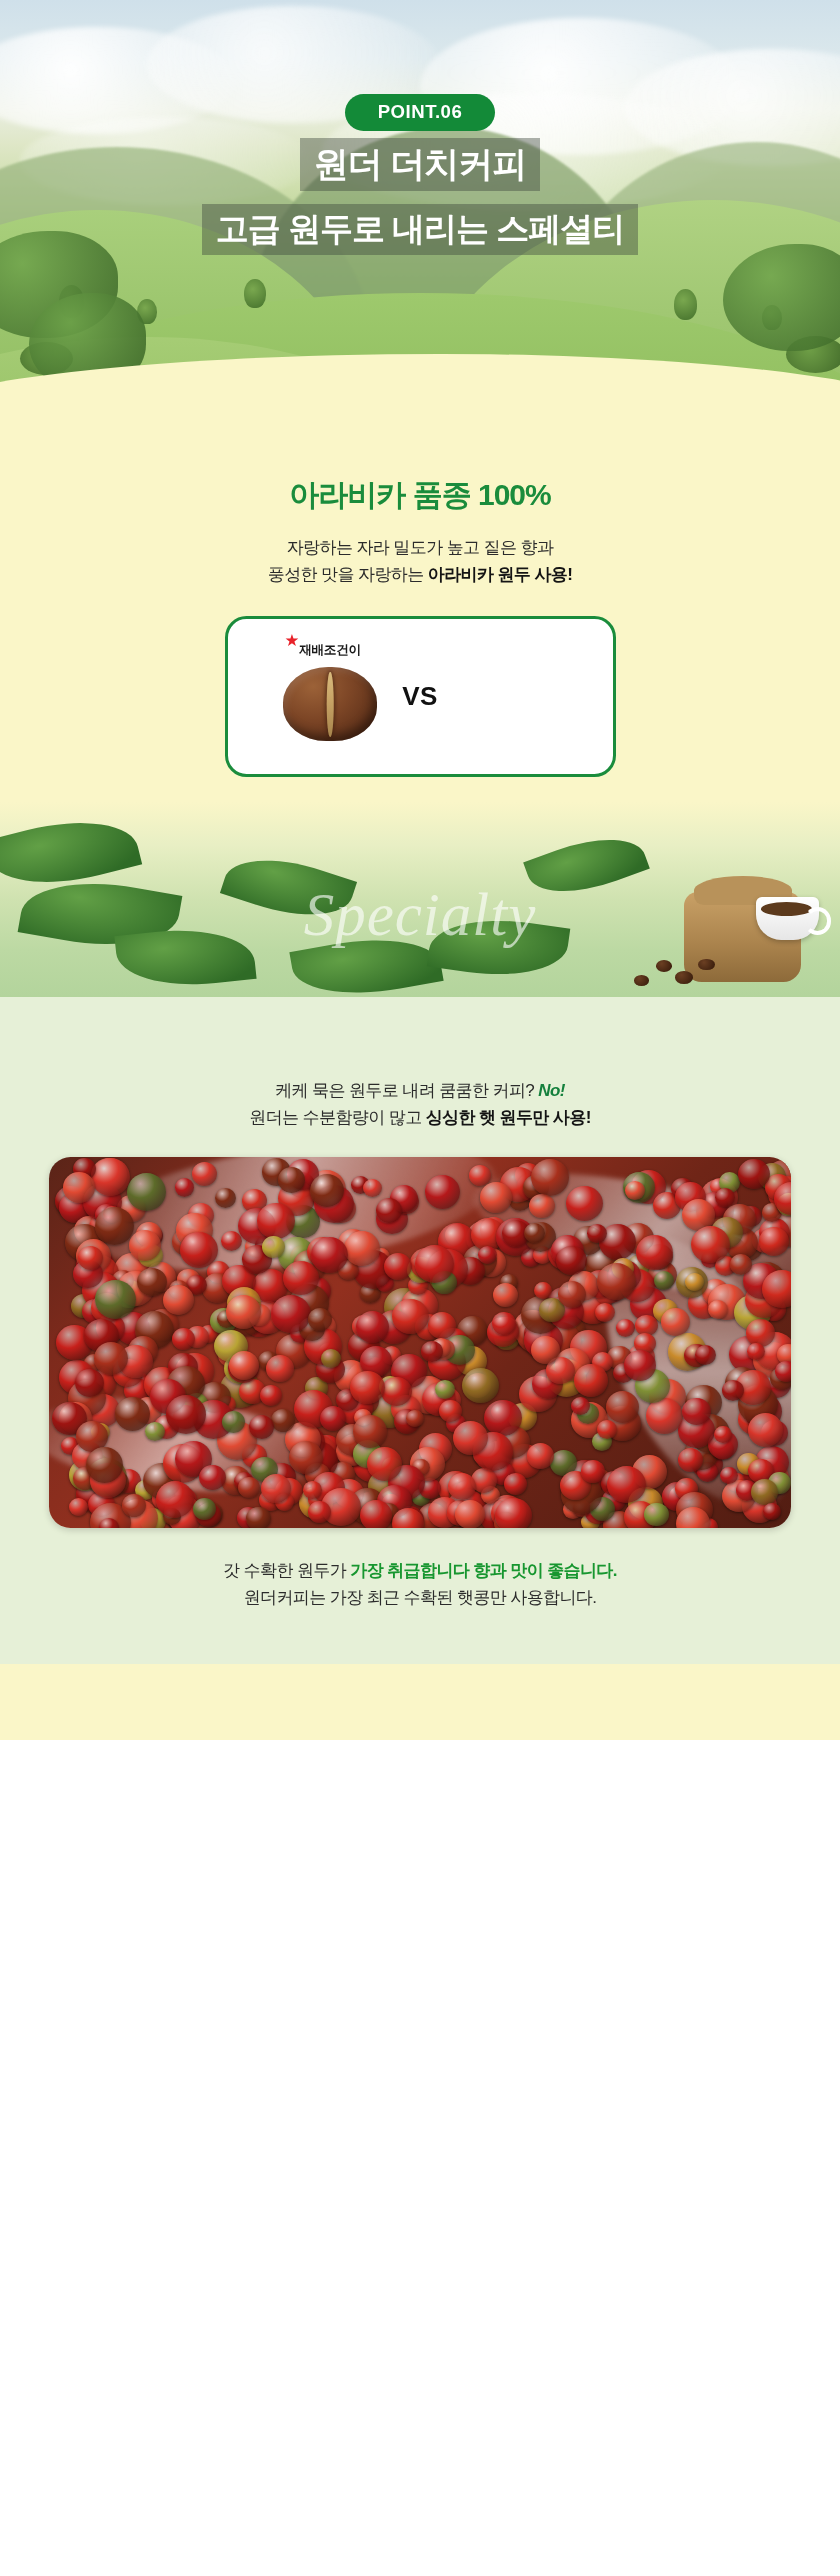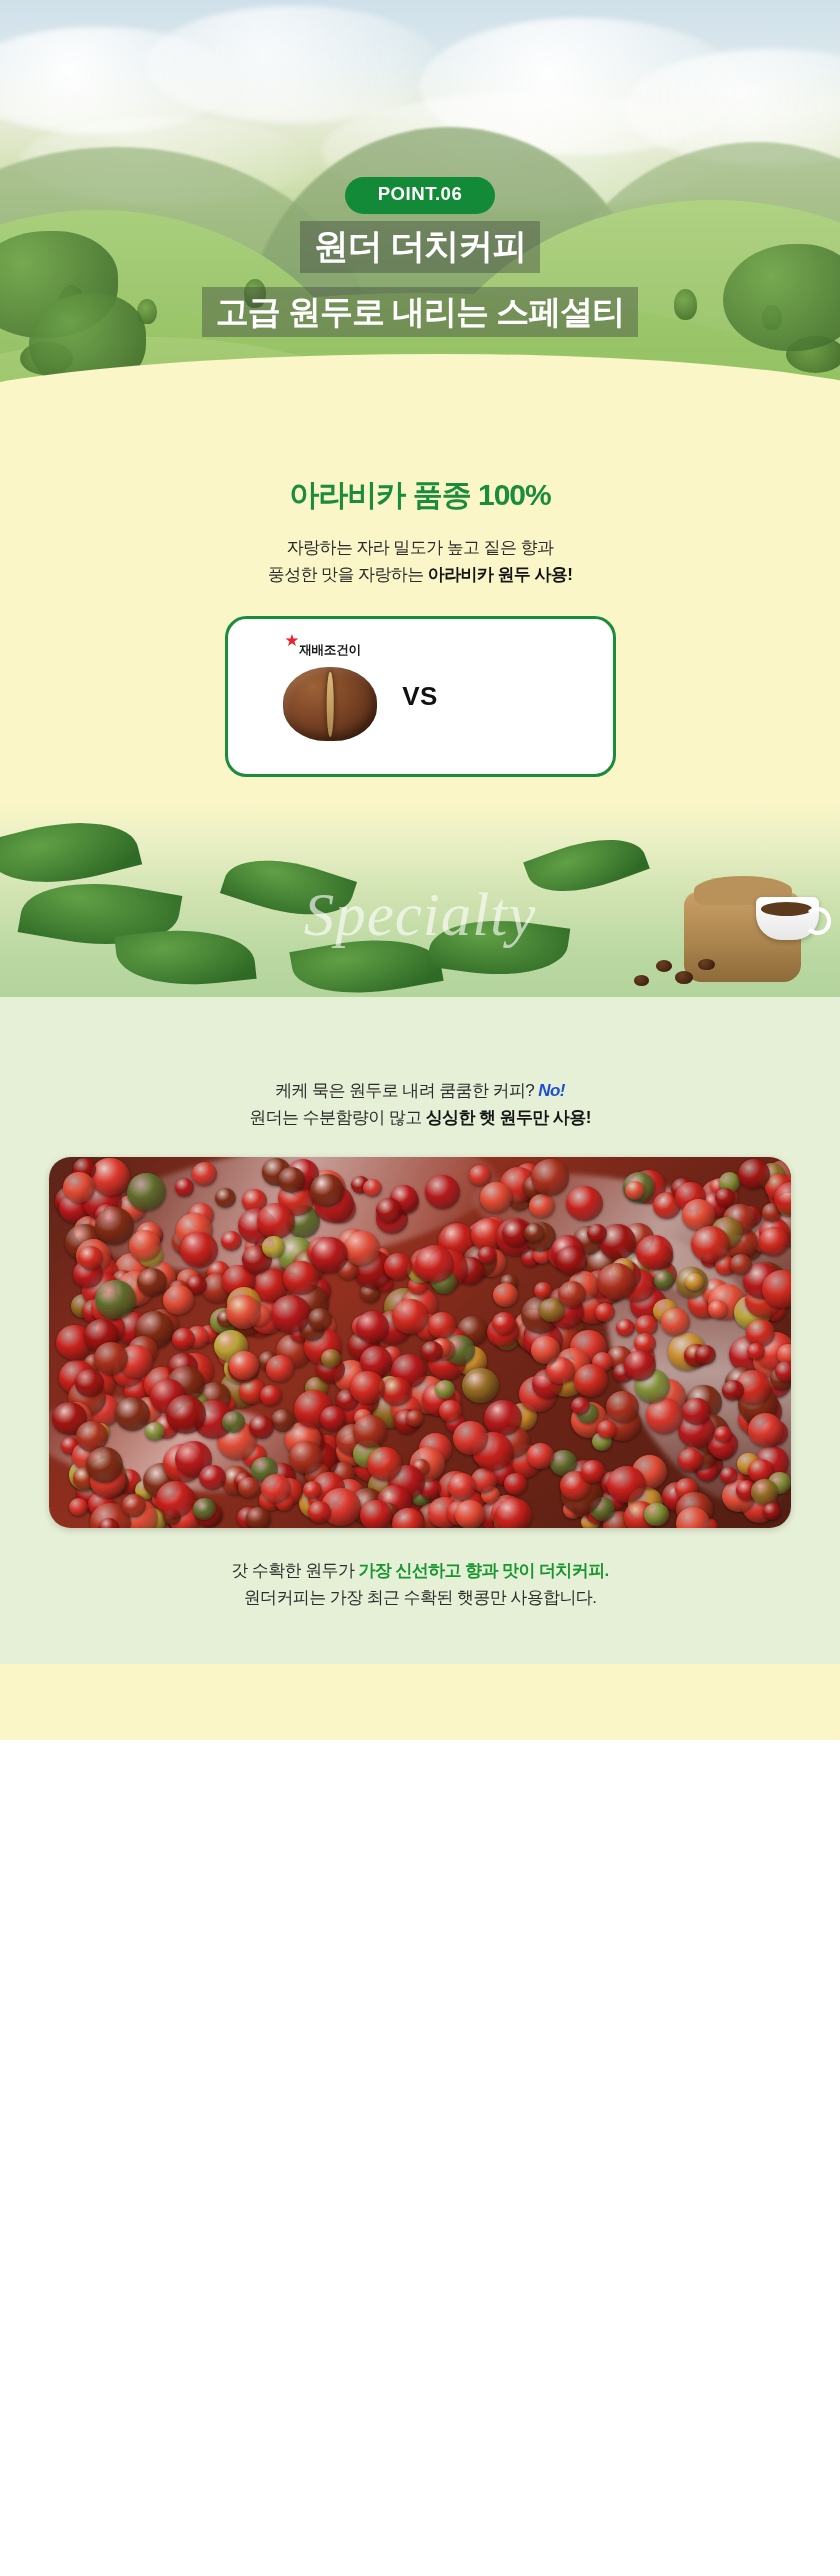--- a/index.html
+++ b/index.html
@@ -63,21 +63,20 @@
 
   
   .leafblob { position:absolute; border-radius:55% 45% 50% 50%;
     background:radial-gradient(circle at 35% 30%, #6ea34a, #3f6b2a 85%); }
 
   
   .hero-inner {
     position:absolute; left:0; top:0; width:840px; height:100%;
     display:flex; flex-direction:column; align-items:center;
     padding-top:94px;
-    justify-content:center;
   }
   .point-badge {
     background:#138a38;
     color:#fff;
     font-size:18.6px;
     font-weight:700;
     letter-spacing:0.5px;
     padding:8.8px 33px 9.8px;
     border-radius:976px;
     line-height:1;
@@ -247,21 +246,21 @@
     position:relative;
   }
   .heading-green2 {
     text-align:center;
     color:#17962f;
     font-size:31px;
     font-weight:800;
     letter-spacing:-1.2px;
   }
   .no-red {
-    color:#1d4ed8;
+    color:#15803d;
     font-weight:800;
     font-style:italic;
     text-align:right;
   }
   .cherry-photo {
     width:742px; height:371px;
     margin:25.4px auto 0;
     border-radius:21.5px;
     overflow:hidden;
     position:relative;
@@ -947,20 +946,20 @@
           <div class="cherry" style="left: 404px; top: 264px; width: 35px; height: 34px; background: radial-gradient(circle at 34% 28%, rgba(255, 255, 255, 0.55) 0%, rgb(216, 53, 42) 38%, rgba(0, 0, 0, 0.55) 100%); box-shadow: rgba(0, 0, 0, 0.45) 0px 1px 2.9px;"></div>
           <div class="cherry" style="left: 311px; top: 343px; width: 32px; height: 31px; background: radial-gradient(circle at 34% 28%, rgba(255, 255, 255, 0.55) 0%, rgb(199, 32, 27) 38%, rgba(0, 0, 0, 0.55) 100%); box-shadow: rgba(0, 0, 0, 0.45) 0px 1px 2.9px;"></div>
           <div class="cherry" style="left: 642px; top: 69px; width: 39px; height: 37px; background: radial-gradient(circle at 34% 28%, rgba(255, 255, 255, 0.55) 0%, rgb(207, 42, 30) 38%, rgba(0, 0, 0, 0.55) 100%); box-shadow: rgba(0, 0, 0, 0.45) 0px 1px 2.9px;"></div>
           <div class="cherry" style="left: 558px; top: 309px; width: 39px; height: 37px; background: radial-gradient(circle at 34% 28%, rgba(255, 255, 255, 0.55) 0%, rgb(199, 32, 27) 38%, rgba(0, 0, 0, 0.55) 100%); box-shadow: rgba(0, 0, 0, 0.45) 0px 1px 2.9px;"></div>
           <div class="cherry" style="left: 301px; top: 214px; width: 35px; height: 33px; background: radial-gradient(circle at 34% 28%, rgba(255, 255, 255, 0.55) 0%, rgb(207, 42, 30) 38%, rgba(0, 0, 0, 0.55) 100%); box-shadow: rgba(0, 0, 0, 0.45) 0px 1px 2.9px;"></div>
           <div class="cherry" style="left: 20.3px; top: 341px; width: 19px; height: 18px; background: radial-gradient(circle at 34% 28%, rgba(255, 255, 255, 0.55) 0%, rgb(216, 53, 42) 38%, rgba(0, 0, 0, 0.55) 100%); box-shadow: rgba(0, 0, 0, 0.45) 0px 1px 2.9px;"></div>
         </div>
     </div>
 
     <p class="bottom-note">
-      <span>갓 수확한 원두가 </span><b>가장 신선하고 향과 맛이 더치커피.</b><br>
+      <span>갓 수확한 원두가 </span><b>가장 취급합니다 향과 맛이 좋습니다.</b><br>
       <span>원더커피는 가장 최근 수확된 햇콩만 사용합니다.</span>
     </p>
   </section>
 
   <div class="footer-strip"></div>
 </div>
 
 
 </body></html>

